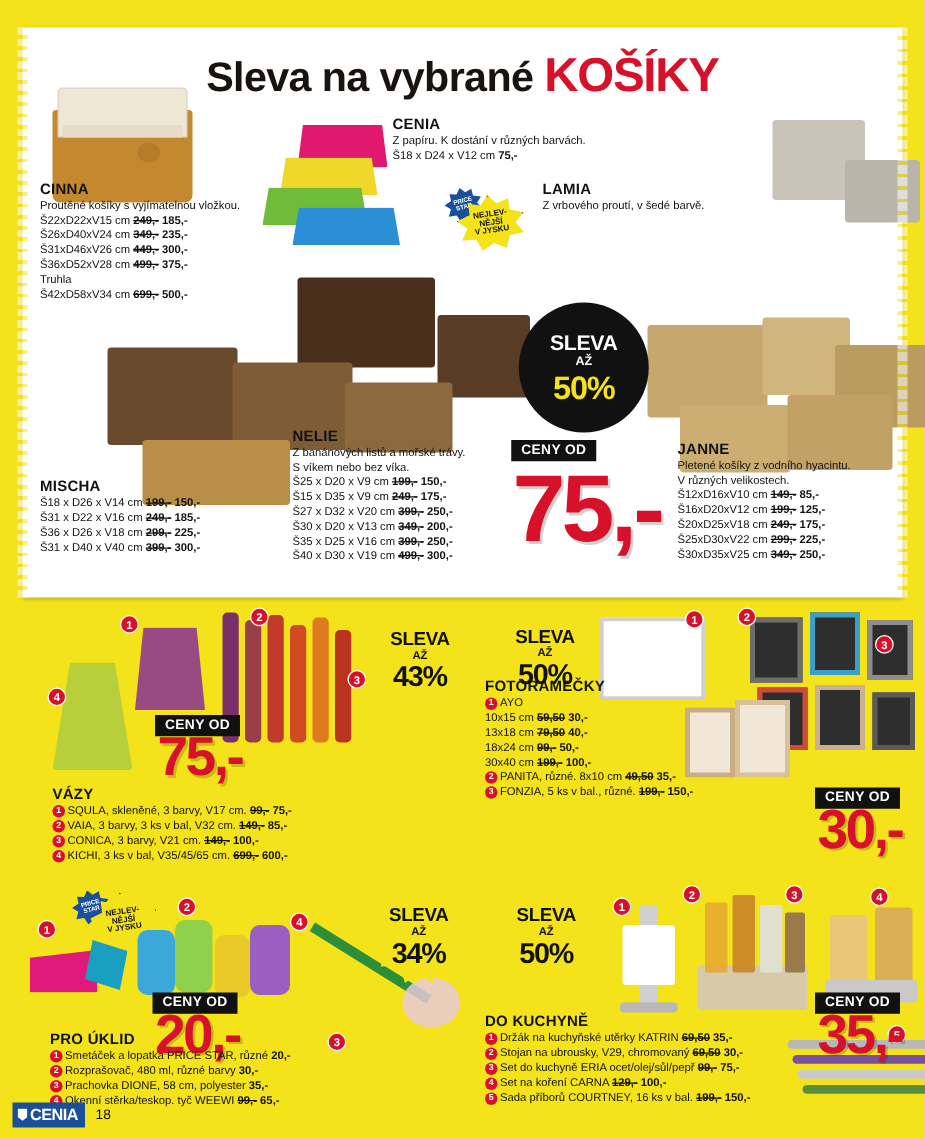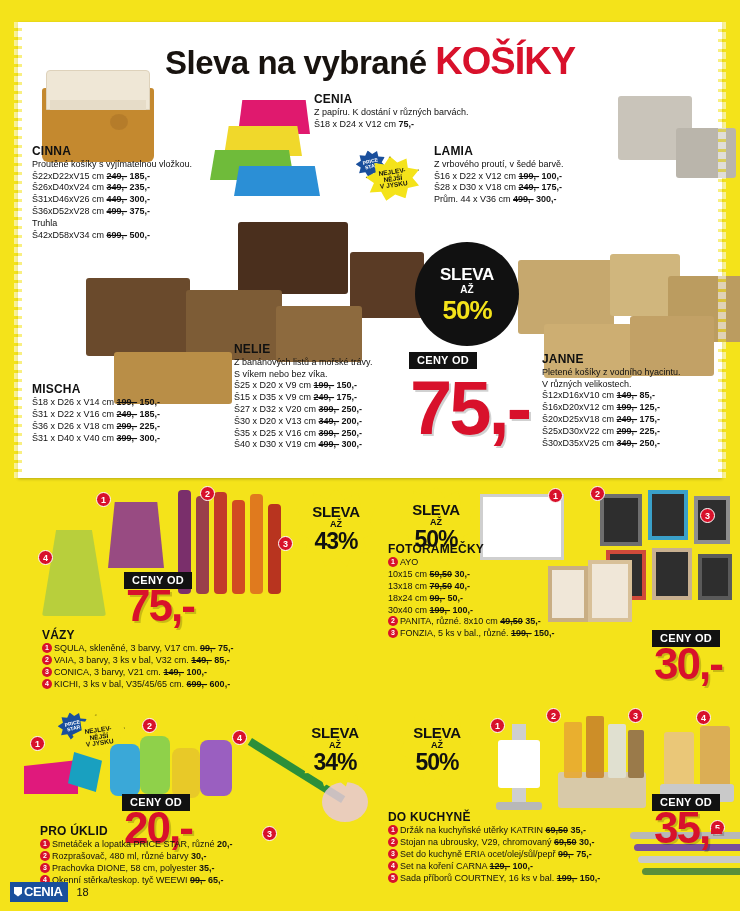--- a/index.html
+++ b/index.html
@@ -239,25 +239,20 @@
       <h3>CENIA</h3>
       <div class="desc">Z papíru. K dostání v různých barvách.</div>
       <div>
           <div class="row"><span>Š18 x D24 x V12 cm</span> <span class="new">75,-</span></div>
         </div>
     </div>
 
     <div class="block" style="left:416px;top:122px;width:200px;">
       <h3>LAMIA</h3>
       <div class="desc">Z vrbového proutí, v šedé barvě.</div>
-      <div>
-          <div class="row"><span>Š16 x D22 x V12 cm</span> <span class="old">199,-</span> <span class="new">100,-</span></div>
-          <div class="row"><span>Š28 x D30 x V18 cm</span> <span class="old">249,-</span> <span class="new">175,-</span></div>
-          <div class="row"><span>Prům. 44 x V36 cm</span> <span class="old">499,-</span> <span class="new">300,-</span></div>
-        </div>
     </div>
 
     <div class="block" style="left:14px;top:360px;width:210px;">
       <h3>MISCHA</h3>
       <div>
           <div class="row"><span>Š18 x D26 x V14 cm</span> <span class="old">199,-</span> <span class="new">150,-</span></div>
           <div class="row"><span>Š31 x D22 x V16 cm</span> <span class="old">249,-</span> <span class="new">185,-</span></div>
           <div class="row"><span>Š36 x D26 x V18 cm</span> <span class="old">299,-</span> <span class="new">225,-</span></div>
           <div class="row"><span>Š31 x D40 x V40 cm</span> <span class="old">399,-</span> <span class="new">300,-</span></div>
         </div>

